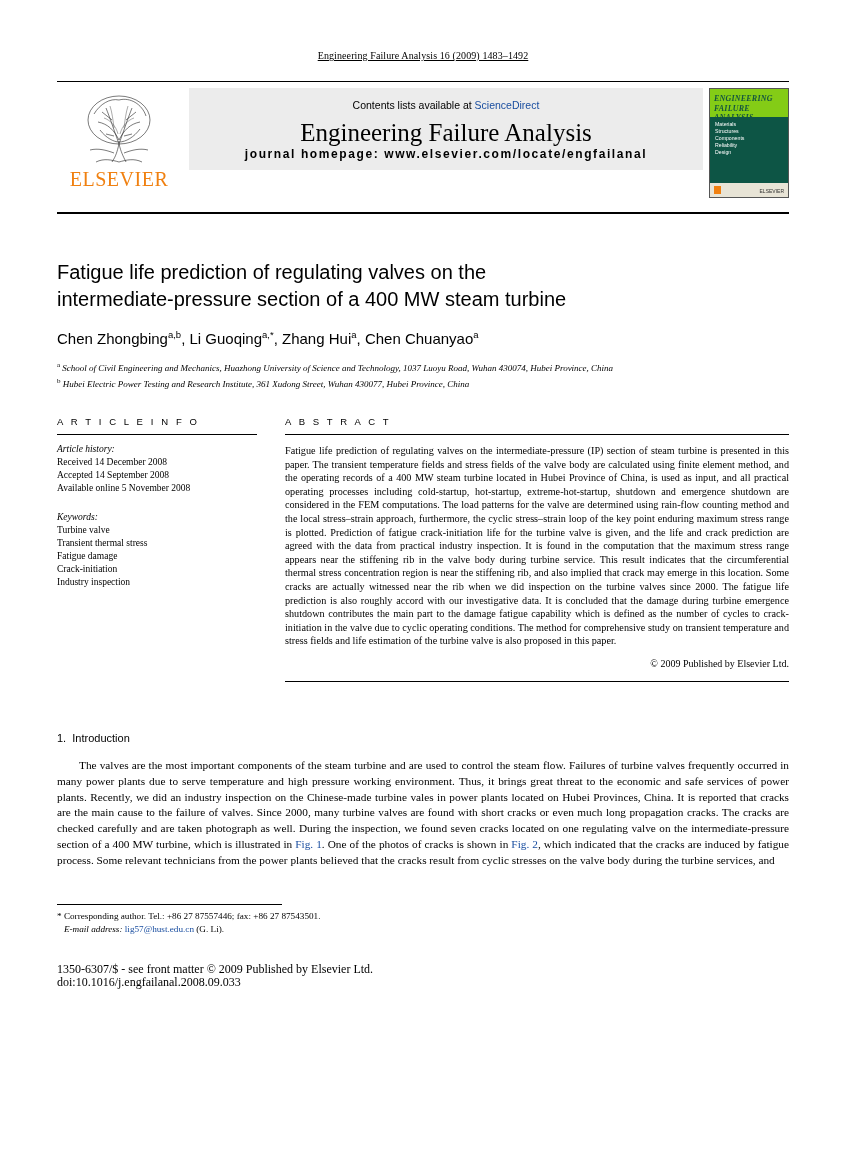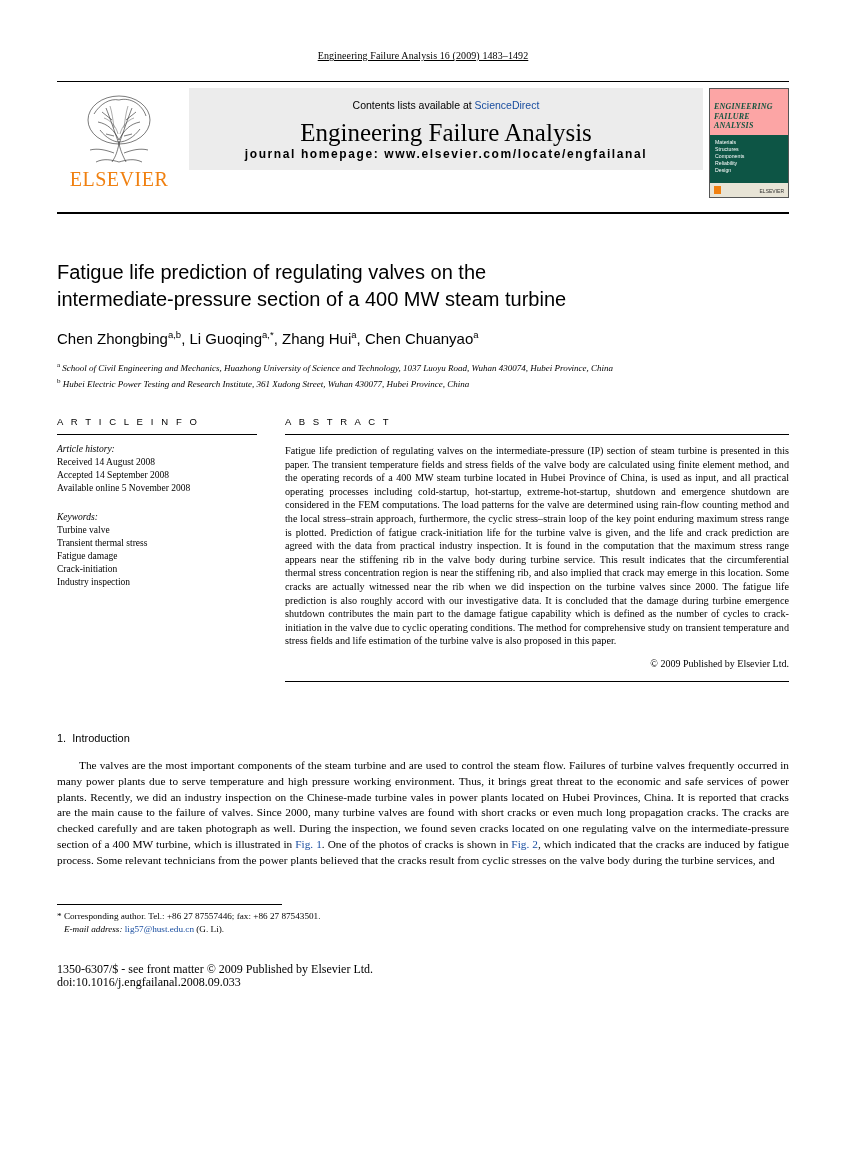--- a/index.html
+++ b/index.html
@@ -99,23 +99,23 @@
     flex: 0 0 80px;
     width: 80px;
     height: 110px;
     background: #0d5545;
     position: relative;
     border: 1px solid #555;
     box-sizing: border-box;
     overflow: hidden;
   }
   .cover-top {
-    background: #fca5a5;
-    height: 46px;
-    padding: 13px 4px 0 4px;
+    background: #84cc16;
+    height: 28px;
+    padding: 5px 4px 0 4px;
     box-sizing: border-box;
   }
   .cover-top div {
     font-family: "Liberation Serif", serif;
     font-style: italic;
     font-weight: bold;
     font-size: 8px;
     color: #14543f;
     line-height: 9.5px;
     letter-spacing: 0.2px;
@@ -352,21 +352,21 @@
     <div><sup>a</sup> <span>School of Civil Engineering and Mechanics, Huazhong University of Science and Technology, 1037 Luoyu Road, Wuhan 430074, Hubei Province, China</span></div>
     <div><sup>b</sup> <span>Hubei Electric Power Testing and Research Institute, 361 Xudong Street, Wuhan 430077, Hubei Province, China</span></div>
   </div>
 
   <div class="info-area">
 
     <div class="col-left">
       <div class="sec-head">A R T I C L E    I N F O</div>
       <div class="hr-thin"></div>
       <div class="hist-title">Article history:</div>
-      <div class="hist-line">Received 14 August 2008</div>
+      <div class="hist-line">Received 14 December 2008</div>
       <div class="hist-line">Accepted 14 September 2008</div>
       <div class="hist-line">Available online 5 November 2008</div>
 
       <div class="kw-title">Keywords:</div>
       <div class="kw-line">Turbine valve</div>
       <div class="kw-line">Transient thermal stress</div>
       <div class="kw-line">Fatigue damage</div>
       <div class="kw-line">Crack-initiation</div>
       <div class="kw-line">Industry inspection</div>
     </div>

